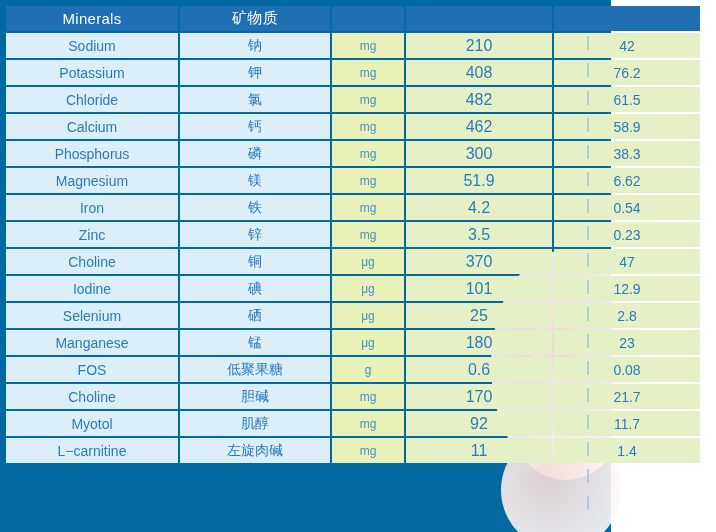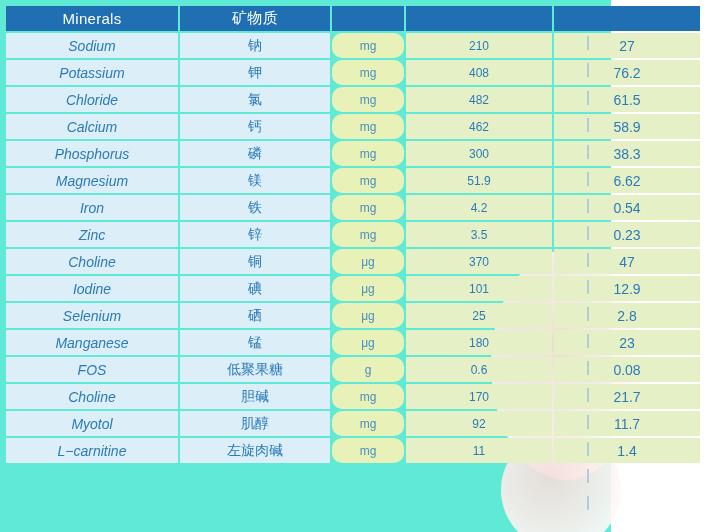--- a/index.html
+++ b/index.html
@@ -13,21 +13,21 @@
     font-family: "Liberation Sans", sans-serif;
     overflow: hidden;
     position: relative;
   }
   #page {
     position: absolute;
     left: 0;
     top: 0;
     width: 611px;
     height: 532px;
-    background: #5eead4;
+    background: #0369a1;
   }
   
   .blob {
     position: absolute;
     border-radius: 50%;
     pointer-events: none;
   }
   .blob-a {
     right: -30px;
     top: 250px;
@@ -86,42 +86,40 @@
   col.c0 { width: 172px; }
   col.c1 { width: 150px; }
   col.c2 { width: 72px; }
   col.c3 { width: 146px; }
   col.c4 { width: 146px; }
 
   td.c-name {
     background: #dceef7;
     color: #2b7bb9;
     font-size: 14px;
-    font-style: italic;
   }
   td.c-cn {
     background: #dceef7;
     color: #2b7bb9;
     font-size: 14px;
   }
   td.c-unit {
     background: #e8f2b8;
     color: #4a8fbf;
     font-size: 12px;
-    border-radius: 10px;
   }
   td.c-unit-bold {
     background: #e8f2b8;
     color: #2b6fa8;
     font-size: 12px;
   }
   td.c-val {
     background: #e6f0c6;
     color: #2b7bb9;
-    font-size: 12px;
+    font-size: 16px;
   }
   td.c-val2 {
     background: #e6f0c6;
     color: #2b7bb9;
     font-size: 14px;
   }
   
   .row-tick {
     position: absolute;
     right: 22px;
@@ -156,21 +154,21 @@
         <th class="hdr-blank"></th>
         <th class="hdr-blank"></th>
       </tr>
     </thead>
     <tbody>
       <tr>
         <td class="c-name">Sodium</td>
         <td class="c-cn">钠</td>
         <td class="c-unit">mg</td>
         <td class="c-val">210</td>
-        <td class="c-val2">27</td>
+        <td class="c-val2">42</td>
       </tr>
       <tr>
         <td class="c-name">Potassium</td>
         <td class="c-cn">钾</td>
         <td class="c-unit">mg</td>
         <td class="c-val">408</td>
         <td class="c-val2">76.2</td>
       </tr>
       <tr>
         <td class="c-name">Chloride</td>

